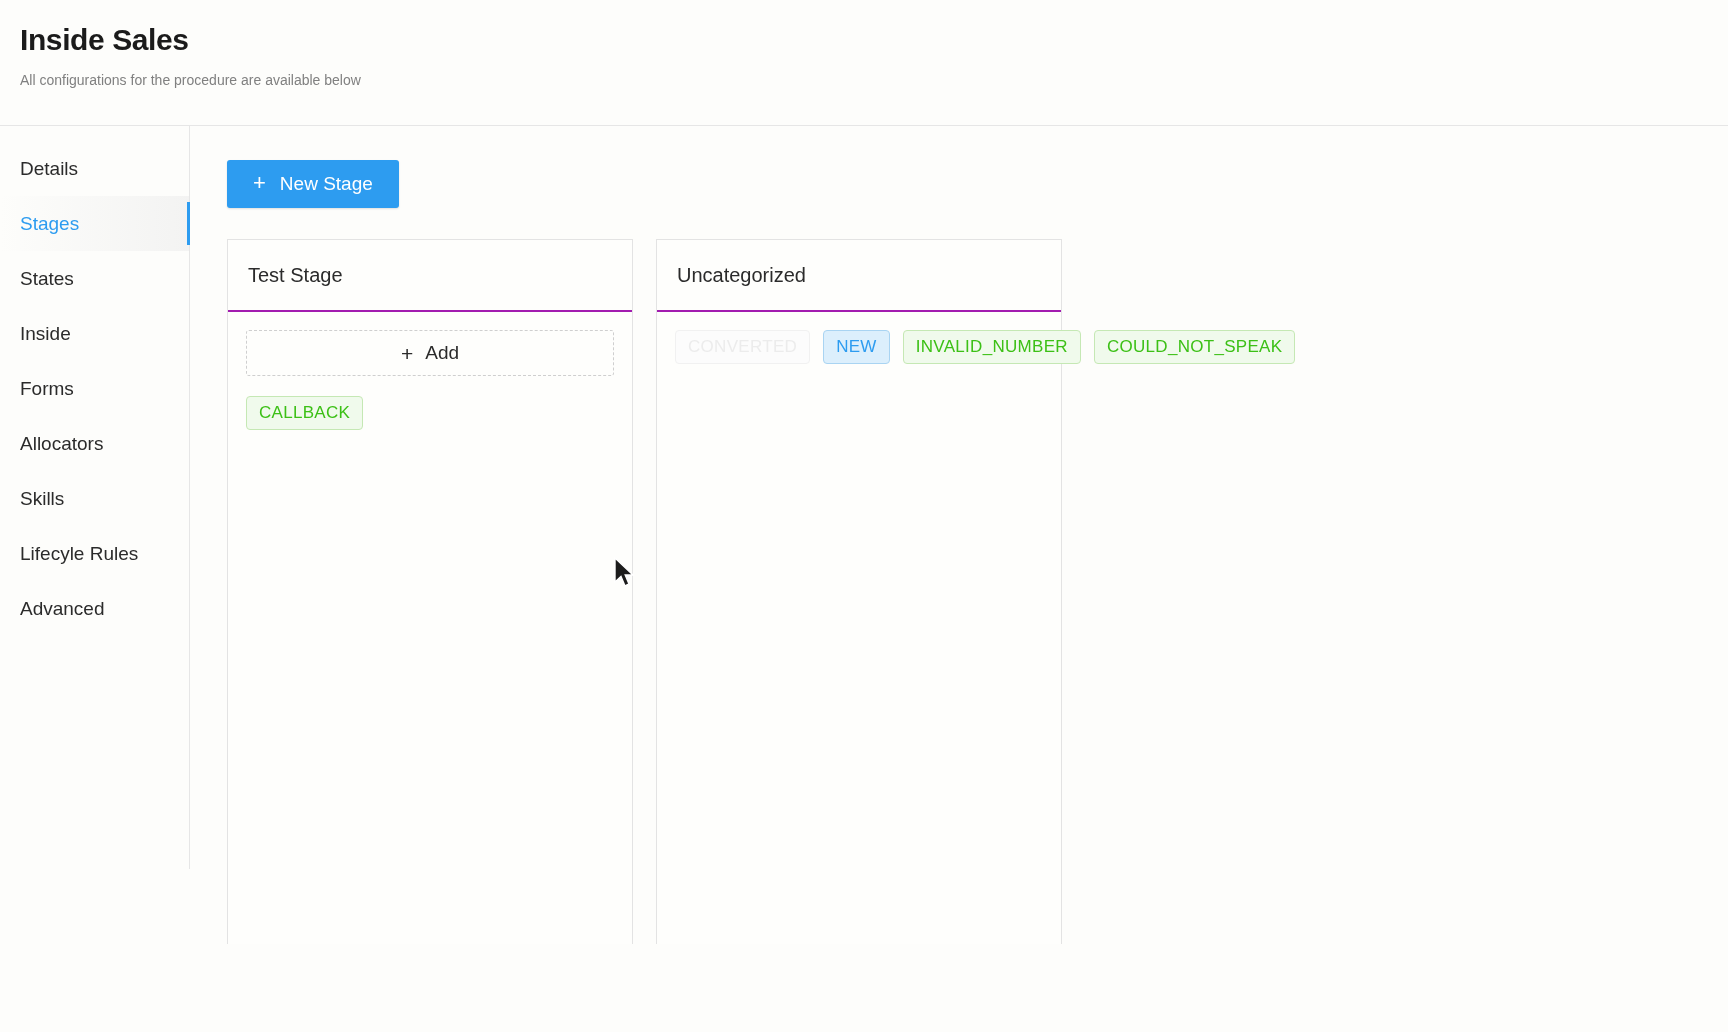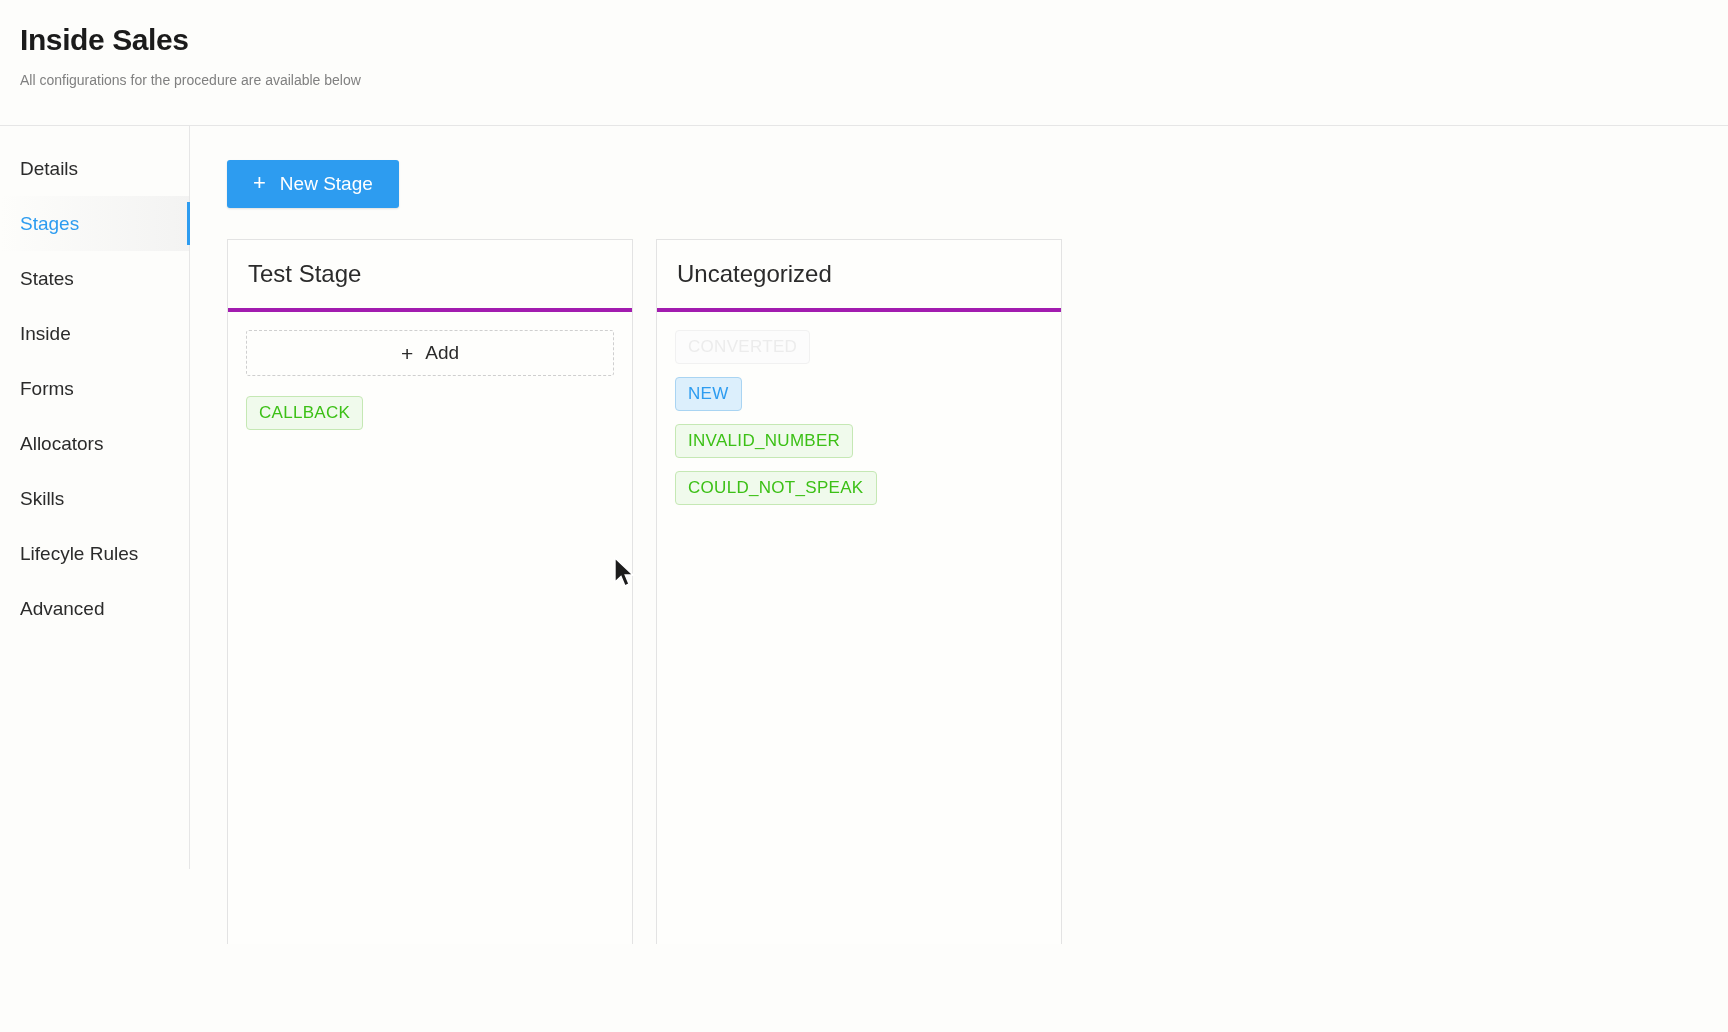--- a/index.html
+++ b/index.html
@@ -129,22 +129,22 @@
     background: rgba(255,255,255,0.35);
     border: 1px solid #e3e3e3;
     border-bottom: none;
     min-height: 705px;
   }
   .stage-col-header {
     height: 72px;
     display: flex;
     align-items: center;
     padding: 0 0 0 20px;
-    border-bottom: 4px solid #a21caf;
-    font-size: 24px;
+    border-bottom: 2px solid #a21caf;
+    font-size: 20px;
     color: #2b2b2b;
   }
   .stage-col-body {
     padding: 18px 18px 18px 18px;
   }
 
   .add-btn {
     width: 100%;
     height: 46px;
     border: 1px dashed #cfcfcf;
@@ -162,22 +162,22 @@
   }
   .add-btn .plus {
     font-size: 21px;
     font-weight: 300;
     line-height: 1;
   }
 
   
   .tag-list {
     display: flex;
-    flex-direction: column;
-    align-items: flex-start;
+    flex-direction: row;
+    align-items: flex-end;
     gap: 13px;
   }
   .tag {
     display: inline-block;
     padding: 6px 12px;
     border-radius: 4px;
     font-size: 17px;
     letter-spacing: 0.3px;
     cursor: grab;
     user-select: none;

